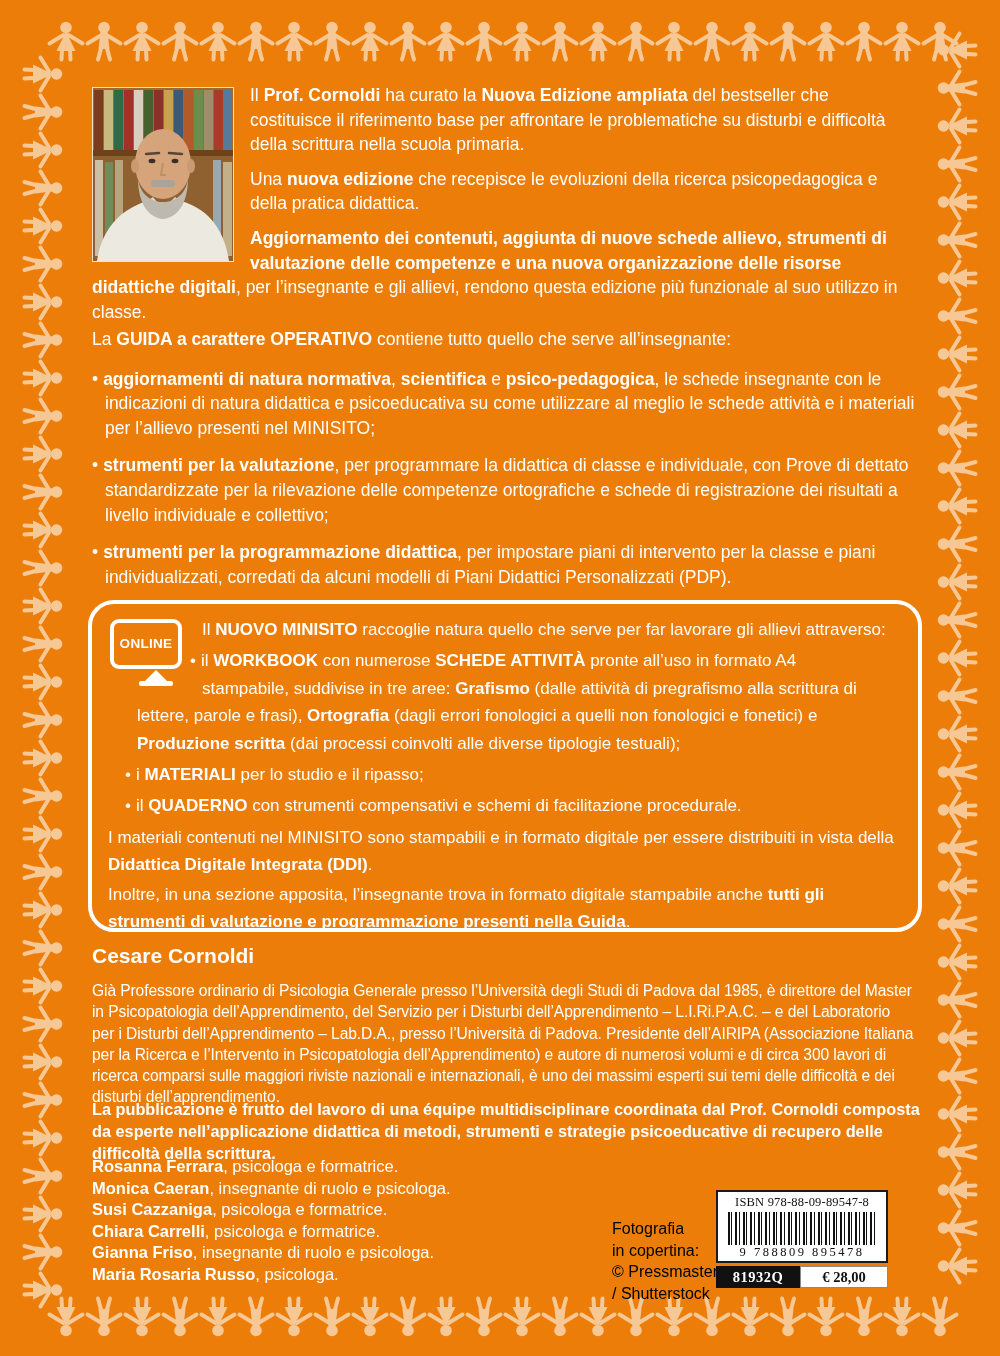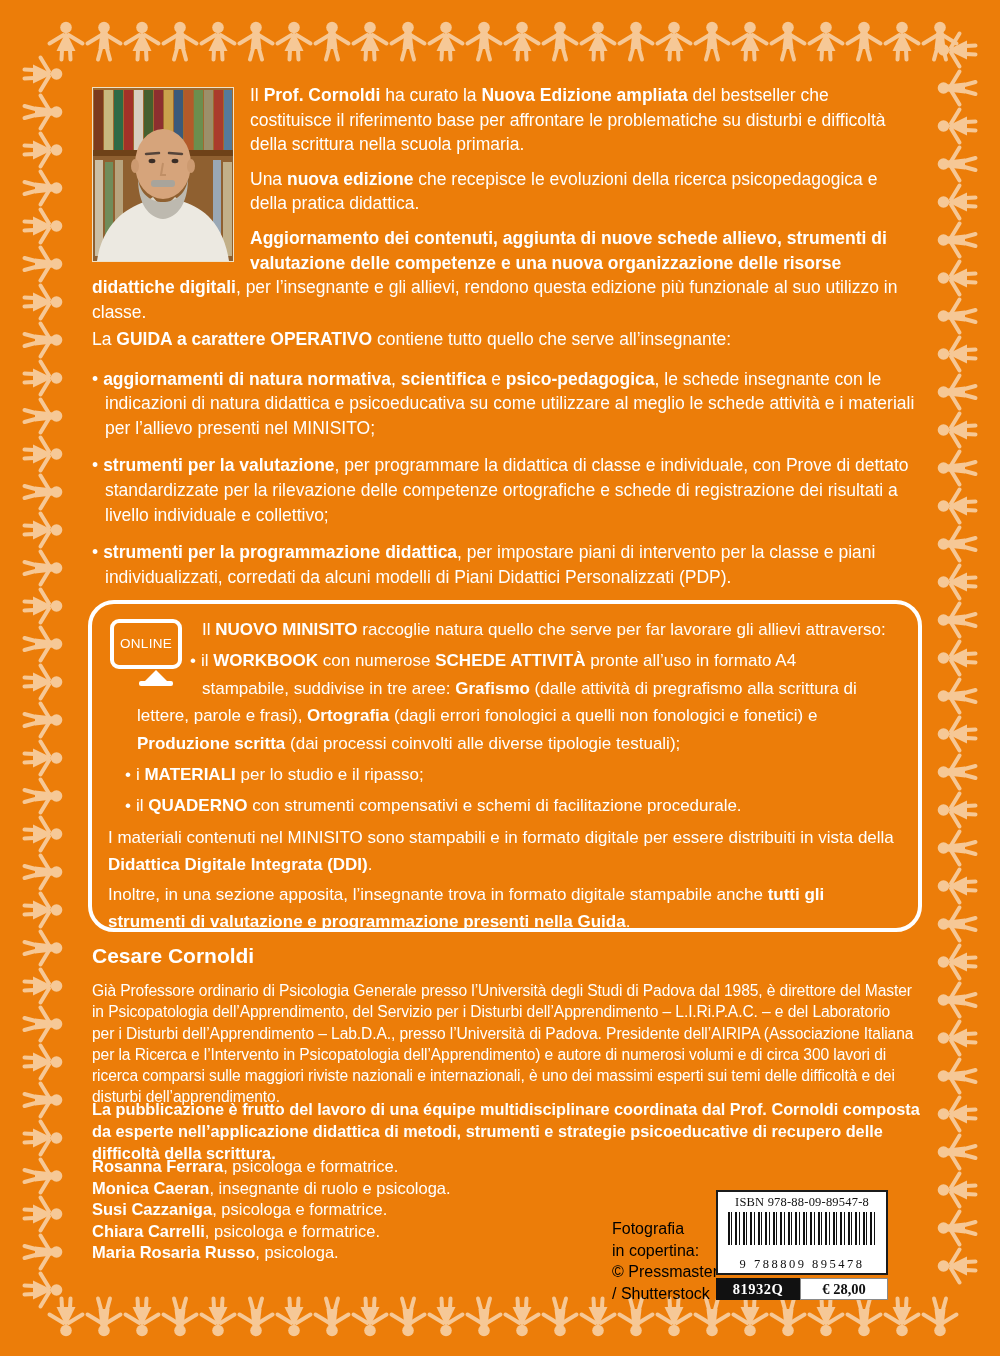--- a/index.html
+++ b/index.html
@@ -24,42 +24,42 @@
   .guida{left:92px;top:327px;width:828px;font-size:17.5px;line-height:24.6px}
   .guida ul{list-style:none;margin-top:15px}
   .guida li{padding-left:13px;text-indent:-13px;margin-bottom:13px}
 
   
   .minibox{left:88px;top:600px;width:834px;height:332px;border:4px solid #fff;
            border-radius:26px;padding:12px 16px 10px 16px;font-size:17px;line-height:27.4px}
   .online{float:left;width:94px;height:82px;padding:3px 0 0 2px}
   .mon{width:72px;height:50px;border:4px solid #fff;border-radius:9px;
        display:flex;align-items:center;justify-content:center}
-  .mon span{font-size:13.5px;font-weight:400;letter-spacing:.3px}
+  .mon span{font-size:13.5px;font-weight:700;letter-spacing:.3px}
   .stand{width:0;height:0;border-left:11px solid transparent;border-right:11px solid transparent;
          border-bottom:11px solid #fff;margin:1px auto 0;}
   .standbase{width:34px;height:5px;background:#fff;border-radius:2px;margin:0 auto}
   .minibox ul{list-style:none}
   .minibox li{padding-left:12px;text-indent:-12px;margin:4px 17px}
   .minibox .pplain{margin-top:2px}
 
   
   .bio-h{left:92px;top:944px;font-size:21px;font-weight:700}
   .bio-t{left:92px;top:980px;width:822px;font-size:15.6px;line-height:21.3px;letter-spacing:-0.1px}
   .equipe{left:92px;top:1098px;width:848px;font-size:16.3px;line-height:22px;font-weight:700}
   .team{left:92px;top:1156px;font-size:16.5px;line-height:21.6px;list-style:none}
 
   
   .credit{left:612px;top:1218px;font-size:16px;line-height:21.5px;color:#000000}
   .bc{left:716px;top:1190px;width:172px;font-family:Liberation Serif, serif}
   .bc-box{background:#fff;border:2px solid #1b1b1b;color:#111;padding:3px 3px 1px}
   .bc-isbn{font-size:12.5px;text-align:center;letter-spacing:.2px;color:#111}
   .bars{height:33px;margin:2px 7px 0;
         background:repeating-linear-gradient(90deg,#111 0 2px,#fff 2px 3px,#111 3px 4px,#fff 4px 7px,#111 7px 9px,#fff 9px 11px,#111 11px 12px,#fff 12px 15px)}
-  .ean{font-size:12.5px;text-align:center;letter-spacing:2.5px;color:#111;margin-top:12px}
+  .ean{font-size:12.5px;text-align:center;letter-spacing:2.5px;color:#111;margin-top:0}
   .bc-row{display:flex;margin-top:3px;height:22px;gap:0}
   .bc-code{width:84px;background:#111;color:#fff;font-weight:700;font-size:14.5px;
            display:flex;align-items:center;justify-content:center;letter-spacing:.5px}
   .bc-price{flex:1;background:#fff;color:#111;font-weight:700;font-size:14.5px;
             display:flex;align-items:center;justify-content:center;border:1px solid #8a8a8a}
 </style>
 </head>
 <body>
 
 <svg width="0" height="0" style="position:absolute" aria-hidden="true">
@@ -274,20 +274,21 @@
 
 <h2 class="abs bio-h">Cesare Cornoldi</h2>
 <p class="abs bio-t">Già Professore ordinario di Psicologia Generale presso l’Università degli Studi di Padova dal 1985, è direttore del Master in Psicopatologia dell’Apprendimento, del Servizio per i Disturbi dell’Apprendimento – L.I.Ri.P.A.C. – e del Laboratorio per i Disturbi dell’Apprendimento – Lab.D.A., presso l’Università di Padova. Presidente dell’AIRIPA (Associazione Italiana per la Ricerca e l’Intervento in Psicopatologia dell’Apprendimento) e autore di numerosi volumi e di circa 300 lavori di ricerca comparsi sulle maggiori riviste nazionali e internazionali, è uno dei massimi esperti sui temi delle difficoltà e dei disturbi dell’apprendimento.</p>
 <p class="abs equipe">La pubblicazione è frutto del lavoro di una équipe multidisciplinare coordinata dal Prof. Cornoldi composta da esperte nell’applicazione didattica di metodi, strumenti e strategie psicoeducative di recupero delle difficoltà della scrittura.</p>
 
 <ul class="abs team">
   <li><span class="b">Rosanna Ferrara</span><span>, psicologa e formatrice.</span></li>
   <li><span class="b">Monica Caeran</span><span>, insegnante di ruolo e psicologa.</span></li>
   <li><span class="b">Susi Cazzaniga</span><span>, psicologa e formatrice.</span></li>
   <li><span class="b">Chiara Carrelli</span><span>, psicologa e formatrice.</span></li>
+  <li><span class="b">Gianna Friso</span><span>, insegnante di ruolo e psicologa.</span></li>
   <li><span class="b">Maria Rosaria Russo</span><span>, psicologa.</span></li>
 </ul>
 
 <div class="abs credit">
   <div>Fotografia</div>
   <div>in copertina:</div>
   <div>© Pressmaster</div>
   <div>/ Shutterstock</div>
 </div>
 

